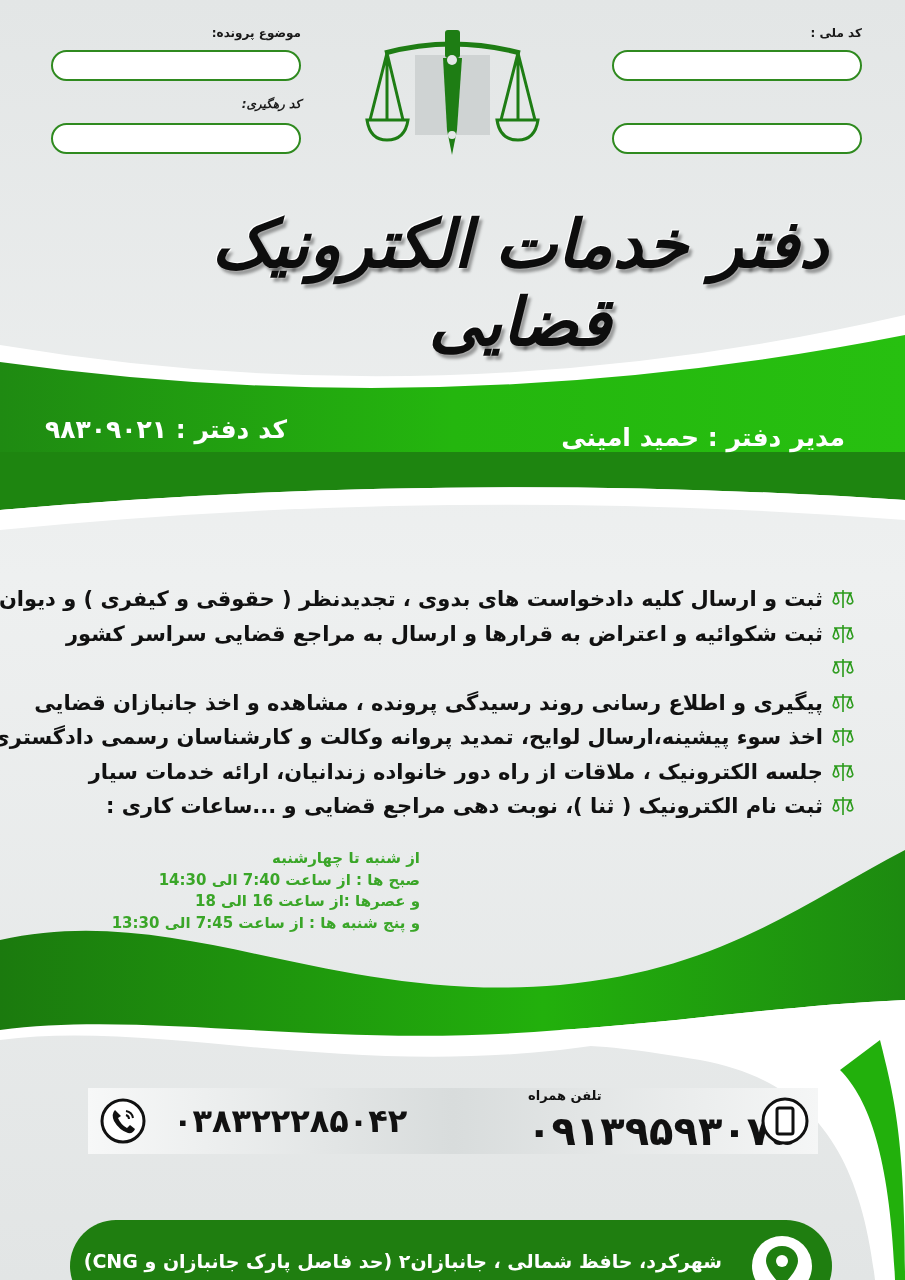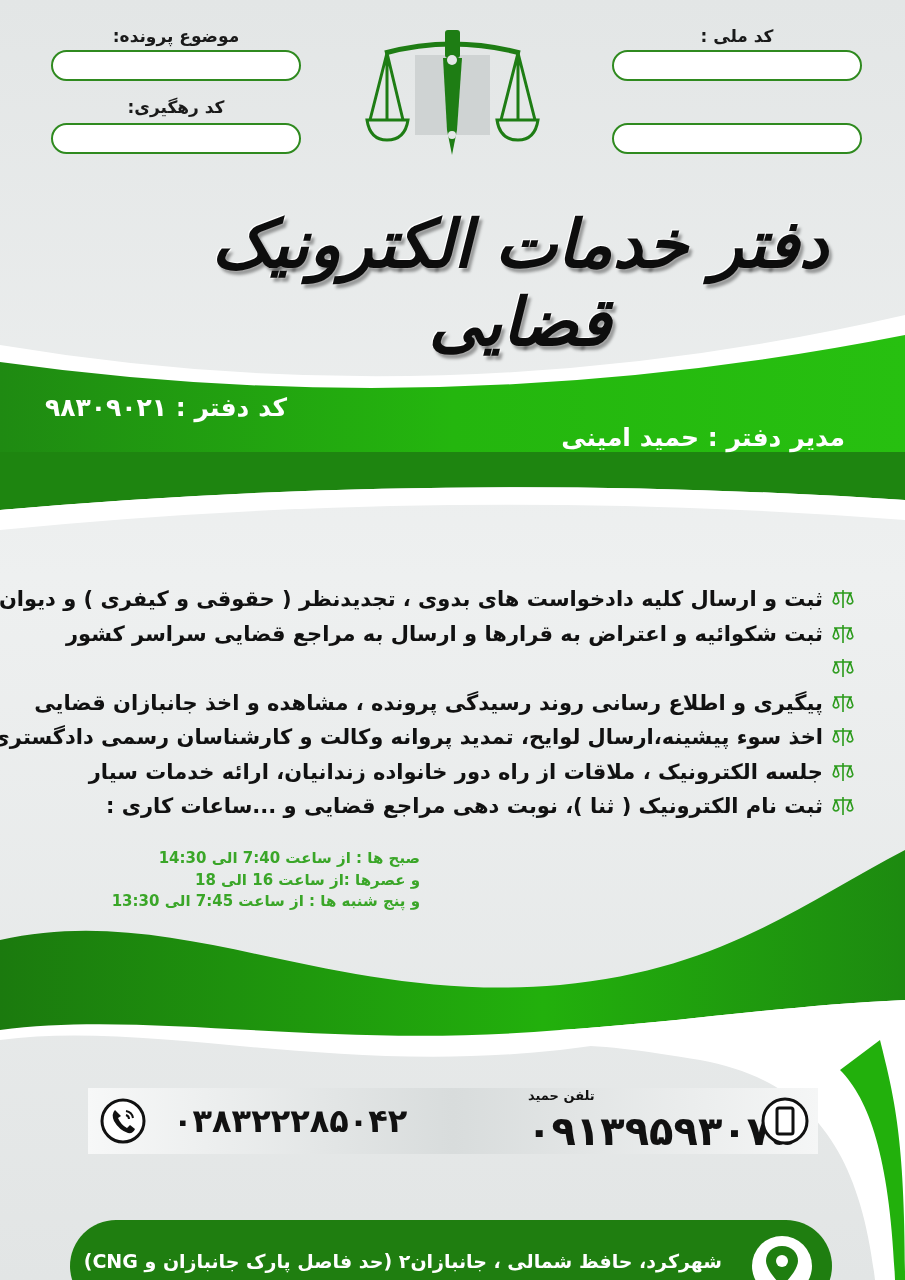--- a/index.html
+++ b/index.html
@@ -1,20 +1,20 @@
 <!DOCTYPE html>
 <html><head>
 <meta charset="utf-8">
 <style>
   * { box-sizing: border-box; margin: 0; padding: 0; }
   body { width: 905px; height: 1280px; overflow: hidden; background: #e4e7e7; font-family: "DejaVu Sans", sans-serif; }
   .page { position: relative; width: 905px; height: 1280px; overflow: hidden; background: linear-gradient(180deg,#e3e6e6 0%,#eef0f0 45%,#e2e5e5 100%); }
   .bg-svg { position: absolute; left: 0; top: 0; }
   .abs { position: absolute; }
-  .field-label { position: absolute; font-weight: bold; font-size: 17px; color: #1a1a1a; direction: rtl; text-align: center; width: 250px; }
+  .field-label { position: absolute; font-weight: bold; font-size: 12px; color: #1a1a1a; direction: rtl; text-align: right; width: 250px; }
   .field { position: absolute; width: 250px; height: 31px; border: 2px solid #2f8a1f; border-radius: 16px; background: #fff; }
   .title { position: absolute; left: 200px; top: 205px; width: 640px; text-align: center; direction: rtl; font-family: "DejaVu Serif", serif; font-weight: bold; font-style: italic; font-size: 66px; color: #0d0d0d; text-shadow: 3px 4px 3px rgba(0,0,0,0.35), -1px -1px 0 #fff, 1px 1px 0 #fff; letter-spacing: -2px; }
   .band-text { position: absolute; color: #fff; font-weight: bold; font-size: 25px; direction: rtl; white-space: nowrap; }
   .services { position: absolute; right: 50px; top: 582px; width: 800px; direction: rtl; }
   .svc { display: flex; align-items: center; height: 34.5px; font-weight: bold; font-size: 21px; color: #111; white-space: nowrap; }
   .svc .ico { width: 24px; height: 22px; margin-left: 8px; flex: none; }
   .hours { position: absolute; left: 100px; top: 848px; width: 320px; direction: rtl; text-align: right; color: #3aa628; font-weight: bold; font-size: 15px; line-height: 21.5px; }
   .phone-bar { position: absolute; left: 88px; top: 1088px; width: 730px; height: 66px; background: linear-gradient(90deg,#f7f8f8 0%,#d8dcdc 50%,#f5f6f6 100%); }
   .num { position: absolute; font-weight: bold; color: #111; white-space: nowrap; letter-spacing: 1px; }
   .addr { position: absolute; left: 70px; top: 1220px; width: 762px; height: 92px; background: #1f7e10; border-radius: 46px; }
@@ -50,40 +50,40 @@
     <path d="M880,1040 C895,1100 905,1140 905,1280 L895,1280 C890,1160 870,1100 840,1070 Z" fill="#22b00c"></path>
   </svg>
 
   <div class="field-label" style="left:612px;top:26px;">کد ملی :</div>
   <div class="field" style="left:612px;top:50px;"></div>
   <div class="field-label" style="left:612px;top:97px;margin-top:35px;">رمز شخصی :</div>
   <div class="field" style="left:612px;top:123px;"></div>
 
   <div class="field-label" style="left:51px;top:26px;">موضوع پرونده:</div>
   <div class="field" style="left:51px;top:50px;"></div>
-  <div class="field-label" style="left:51px;top:97px;">کد رهگیری:</div>
+  <div class="field-label" style="left:51px;top:97px;font-style:italic;">کد رهگیری:</div>
   <div class="field" style="left:51px;top:123px;"></div>
 
   <svg class="abs" style="left:365px;top:25px;" width="175" height="140" viewBox="0 0 175 140">
     <rect x="50" y="30" width="75" height="80" fill="#cfd3d3"></rect>
     <path d="M20,28 Q87,10 155,28" stroke="#1e7d14" stroke-width="5" fill="none"></path>
     <rect x="80" y="5" width="15" height="28" rx="3" fill="#1e7d14"></rect>
     <path d="M78,33 L97,33 L92,105 L87,130 L82,105 Z" fill="#1e7d14"></path>
     <circle cx="87" cy="110" r="4" fill="#e4e7e7"></circle>
     <circle cx="87" cy="35" r="5" fill="#e4e7e7"></circle>
     <path d="M22,28 L5,95 M22,28 L38,95 M22,28 L22,95" stroke="#1e7d14" stroke-width="3" fill="none"></path>
     <path d="M2,95 L43,95 Q40,115 22,115 Q5,115 2,95 Z" stroke="#1e7d14" stroke-width="3" fill="none"></path>
     <path d="M153,28 L136,95 M153,28 L170,95 M153,28 L153,95" stroke="#1e7d14" stroke-width="3" fill="none"></path>
     <path d="M132,95 L173,95 Q170,115 153,115 Q135,115 132,95 Z" stroke="#1e7d14" stroke-width="3" fill="none"></path>
   </svg>
 
   <div class="title">دفتر خدمات الکترونیک قضایی</div>
 
   <div class="band-text" style="right:60px;top:415px;margin-top:8px;">مدیر دفتر : حمید امینی</div>
-  <div class="band-text" style="left:45px;top:393px;">کد دفتر : ۹۸۳۰۹۰۲۱</div>
+  <div class="band-text" style="left:45px;top:415px;">کد دفتر : ۹۸۳۰۹۰۲۱</div>
 
   <div class="services">
     <div class="svc">
         <svg class="ico" viewBox="0 0 24 22">
           <path d="M3,5 L21,5 M12,2 L12,20 M5,5 L2,14 M5,5 L8,14 M19,5 L16,14 M19,5 L22,14 M2,14 Q5,18 8,14 M16,14 Q19,18 22,14" stroke="#2a9a1a" stroke-width="1.6" fill="none"></path>
         </svg>
         <span>ثبت و ارسال کلیه دادخواست های بدوی ، تجدیدنظر ( حقوقی و کیفری ) و دیوان عدالت اداری</span>
       </div>
     <div class="svc">
         <svg class="ico" viewBox="0 0 24 22">
@@ -116,33 +116,34 @@
       </div>
     <div class="svc">
         <svg class="ico" viewBox="0 0 24 22">
           <path d="M3,5 L21,5 M12,2 L12,20 M5,5 L2,14 M5,5 L8,14 M19,5 L16,14 M19,5 L22,14 M2,14 Q5,18 8,14 M16,14 Q19,18 22,14" stroke="#2a9a1a" stroke-width="1.6" fill="none"></path>
         </svg>
         <span>ثبت نام الکترونیک ( ثنا )، نوبت دهی مراجع قضایی و ...ساعات کاری :</span>
       </div>
   </div>
 
   <div class="hours">
+    <div>از شنبه تا چهارشنبه</div>
     <div>صبح ها : از ساعت 7:40 الی 14:30</div>
     <div>و عصرها :از ساعت 16 الی 18</div>
     <div>و پنج شنبه ها  : از ساعت 7:45 الی 13:30</div>
   </div>
 
   <div class="phone-bar">
     <svg class="abs" style="left:12px;top:10px;" width="46" height="46" viewBox="0 0 46 46">
       <circle cx="23" cy="23" r="21" fill="#fff" stroke="#111" stroke-width="3"></circle>
       <path d="M15,12 Q11,16 14,23 Q19,32 28,35 Q33,36 35,31 L30,27 L27,30 Q21,27 18,20 L21,18 Z" fill="#111"></path>
       <path d="M26,13 Q32,14 33,20 M26,17 Q29,18 29,21" stroke="#111" stroke-width="2" fill="none"></path>
     </svg>
     <div class="num" style="left:85px;top:14px;font-size:32px;">۰۳۸۳۲۲۲۸۵۰۴۲</div>
-    <div class="abs" style="left:440px;top:0px;font-size:13px;font-weight:bold;color:#111;direction:rtl;">تلفن حمید</div>
+    <div class="abs" style="left:440px;top:0px;font-size:13px;font-weight:bold;color:#111;direction:rtl;">تلفن همراه</div>
     <div class="num" style="left:439px;top:20px;font-size:40px;">۰۹۱۳۹۵۹۳۰۷۵</div>
     <svg class="abs" style="left:672px;top:8px;" width="50" height="50" viewBox="0 0 50 50">
       <circle cx="25" cy="25" r="22" fill="#fff" stroke="#111" stroke-width="3"></circle>
       <rect x="17" y="12" width="16" height="26" rx="2" fill="none" stroke="#111" stroke-width="3"></rect>
     </svg>
   </div>
 
   <div class="addr">
     <div class="addr-text">شهرکرد، حافظ شمالی ، جانبازان۲ (حد فاصل پارک جانبازان و CNG)</div>
     <svg class="abs" style="right:18px;top:14px;" width="64" height="64" viewBox="0 0 64 64">

